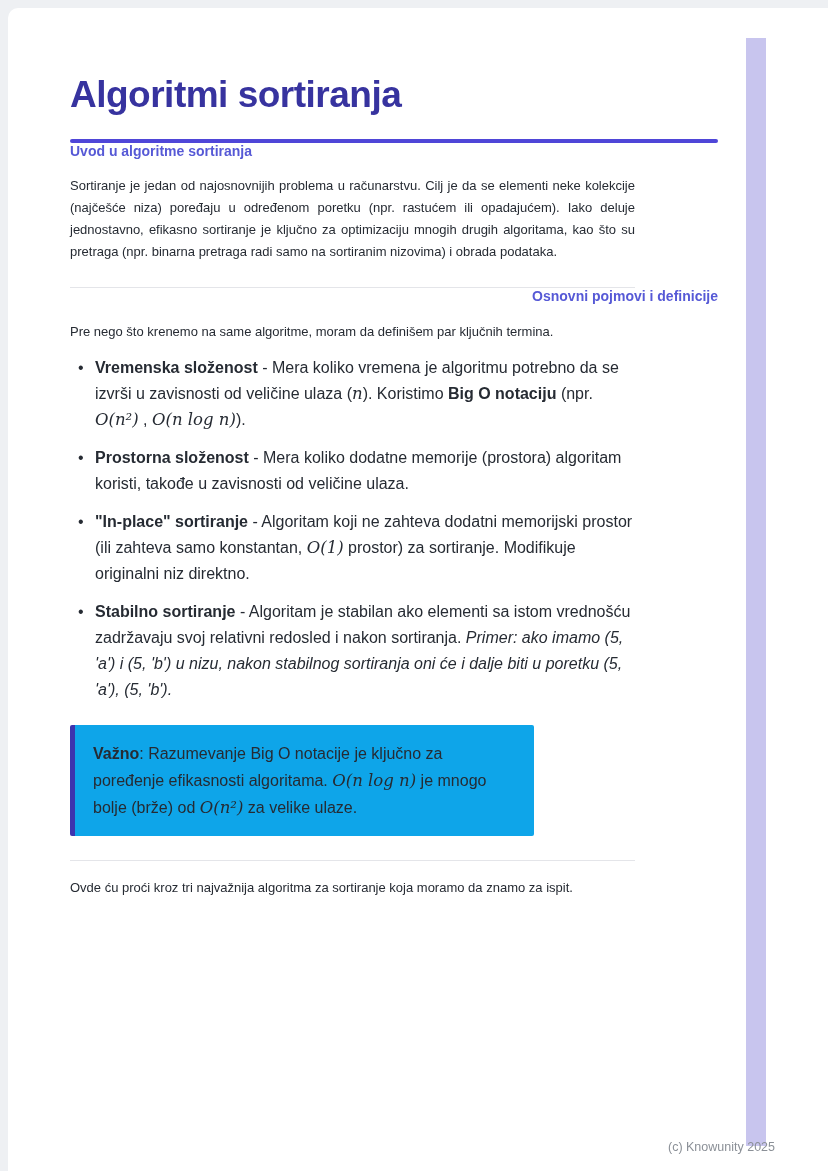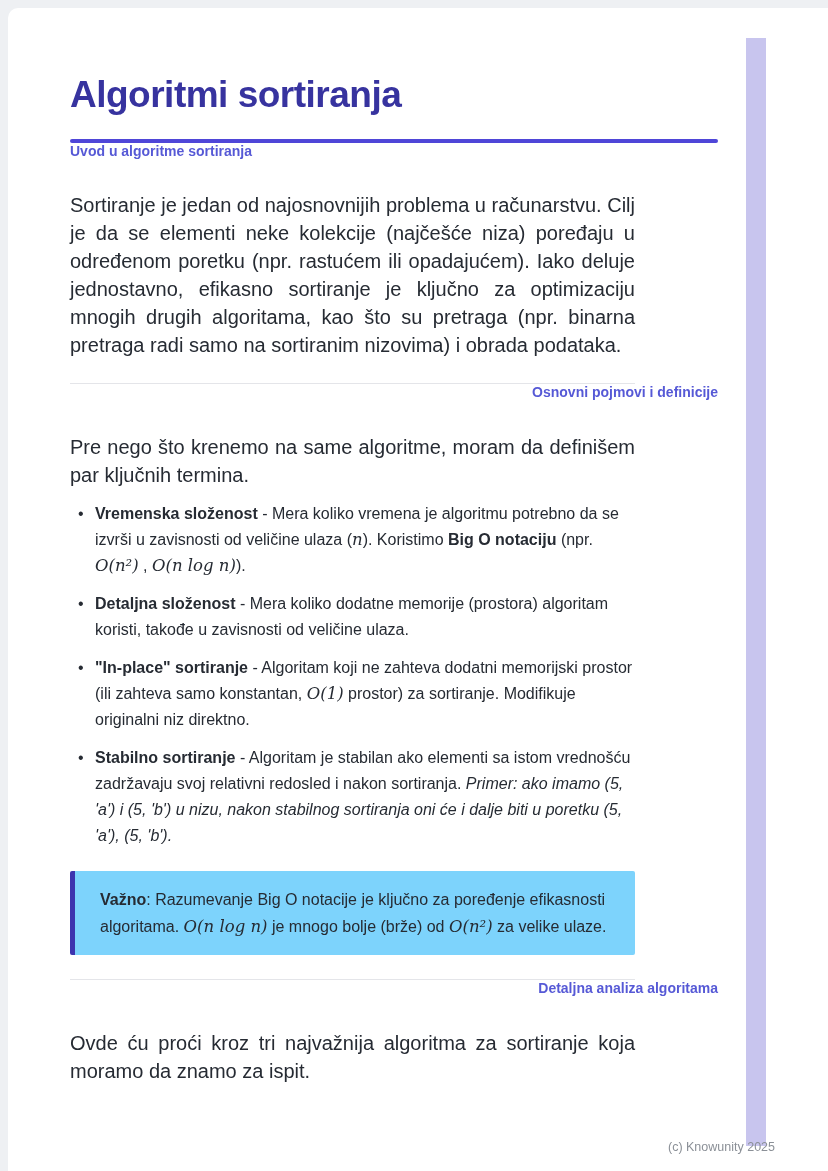--- a/index.html
+++ b/index.html
@@ -59,23 +59,23 @@
     margin: 0;
     font-size: 14px;
     line-height: 1.2;
     font-weight: bold;
     color: #5659d6;
   }
   .mt-h2-first { margin-top: 40px; }
   .mt-h2 { margin-top: 26px; text-align: right; }
   p.body-text {
     width: 565px;
-    margin: 32px 0 0 0;
-    font-size: 20px;
-    line-height: 28px;
+    margin: 16px 0 0 0;
+    font-size: 13px;
+    line-height: 22px;
     color: #262b33;
     text-align: justify;
   }
   .divider {
     width: 565px;
     height: 1px;
     background: #e4e5e9;
     margin-top: 24px;
   }
   ul.term-list {
@@ -94,26 +94,26 @@
   ul.term-list li:first-child { margin-top: 0; }
   .bullet-marker {
     flex: 0 0 25px;
     padding-left: 8px;
     box-sizing: border-box;
     color: #262b33;
   }
   .li-text { flex: 1; }
   .callout {
     box-sizing: border-box;
-    width: 565px;
+    width: 464px;
     margin-top: 22px;
-    background: #7dd3fc;
+    background: #0ea5e9;
     border-left: 5px solid #3d34ae;
     border-radius: 2px;
-    padding: 15px 25px;
+    padding: 15px 18px;
     font-size: 16px;
     line-height: 27px;
     color: #262b33;
   }
   .run-b { font-weight: bold; }
   .run-i { font-style: italic; }
   .run-m {
     font-family: "DejaVu Serif", "Liberation Serif", serif;
     font-style: italic;
     font-size: 16.5px;
@@ -147,36 +147,35 @@
   <h2 class="section-heading mt-h2">Osnovni pojmovi i definicije</h2>
   <p class="body-text">Pre nego što krenemo na same algoritme, moram da definišem par ključnih termina.</p>
 
   <ul class="term-list">
     <li>
       <span class="bullet-marker">•</span>
       <span class="li-text"><span class="run-b">Vremenska složenost</span><span> - Mera koliko vremena je algoritmu potrebno da se izvrši u zavisnosti od veličine ulaza (</span><span class="run-m">n</span><span>). Koristimo </span><span class="run-b">Big O notaciju</span><span> (npr. </span><span class="run-m">O(n²)</span><span> , </span><span class="run-m">O(n log n)</span><span>).</span></span>
     </li>
     <li>
       <span class="bullet-marker">•</span>
-      <span class="li-text"><span class="run-b">Detaljna složenost</span><span> - Mera koliko dodatne memorije (prostora) algoritam koristi, takođe u zavisnosti od veličine ulaza.</span></span>
+      <span class="li-text"><span class="run-b">Prostorna složenost</span><span> - Mera koliko dodatne memorije (prostora) algoritam koristi, takođe u zavisnosti od veličine ulaza.</span></span>
     </li>
     <li>
       <span class="bullet-marker">•</span>
       <span class="li-text"><span class="run-b">"In-place" sortiranje</span><span> - Algoritam koji ne zahteva dodatni memorijski prostor (ili zahteva samo konstantan, </span><span class="run-m">O(1)</span><span> prostor) za sortiranje. Modifikuje originalni niz direktno.</span></span>
     </li>
     <li>
       <span class="bullet-marker">•</span>
       <span class="li-text"><span class="run-b">Stabilno sortiranje</span><span> - Algoritam je stabilan ako elementi sa istom vrednošću zadržavaju svoj relativni redosled i nakon sortiranja. </span><span class="run-i">Primer: ako imamo (5, 'a') i (5, 'b') u nizu, nakon stabilnog sortiranja oni će i dalje biti u poretku (5, 'a'), (5, 'b').</span></span>
     </li>
   </ul>
 
   <div class="callout">
     <span><span class="run-b">Važno</span><span>: Razumevanje Big O notacije je ključno za poređenje efikasnosti algoritama. </span><span class="run-m">O(n log n)</span><span> je mnogo bolje (brže) od </span><span class="run-m">O(n²)</span><span> za velike ulaze.</span></span>
   </div>
 
   <div class="divider"></div>
 
-  <h2 class="section-heading mt-h2">Detaljna analiza algoritama</h2>
   <p class="body-text">Ovde ću proći kroz tri najvažnija algoritma za sortiranje koja moramo da znamo za ispit.</p>
 
 </div>
 
 <div class="footer">(c) Knowunity 2025</div>
 
 </body></html>

